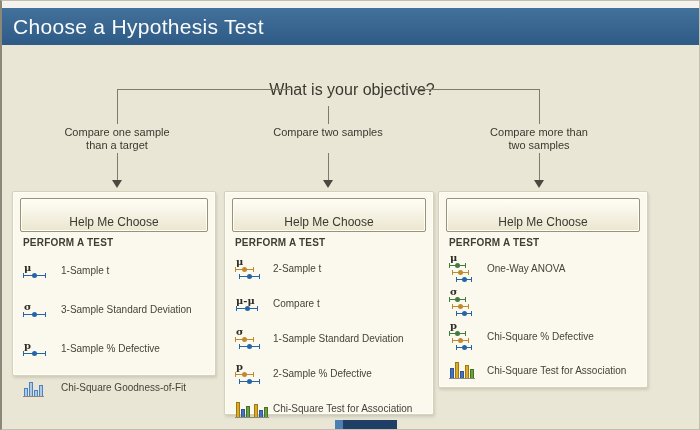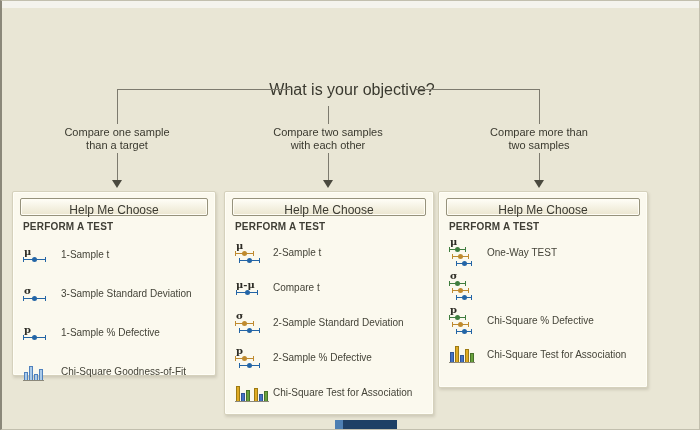--- a/index.html
+++ b/index.html
@@ -17,21 +17,21 @@
   .arrow{position:absolute;width:0;height:0;border-left:5px solid transparent;
        border-right:5px solid transparent;border-top:8px solid #4a493e;}
   .blabel{position:absolute;width:150px;text-align:center;font-size:11px;
        line-height:12.5px;color:#3a392f;}
   .blabel span{display:block;}
   .panel{position:absolute;background:#fbf9ee;border:1px solid #d5d1bc;border-radius:2px;
        box-shadow:1px 2px 3px rgba(90,85,60,.18), inset 0 0 0 1px #fffef6;}
   .hmc{display:block;margin:6px 7px 3px;width:calc(100% - 14px);height:18px;
        background:linear-gradient(180deg,#fffef7,#ebe6cf);border:1px solid #96927c;
        border-radius:2px;box-shadow:inset 0 0 0 1px #fffdf4;
-       font-family:"Liberation Sans",sans-serif;font-size:12px;color:#3b3a31;cursor:pointer;padding:4px;}
+       font-family:"Liberation Sans",sans-serif;font-size:12px;color:#3b3a31;cursor:pointer;padding:16px;}
   .sect{margin:5px 0 0 10px;font-size:10px;font-weight:700;color:#3f3e35;letter-spacing:.2px;}
   .rows{padding:3px 6px 0 10px;}
   .row{display:flex;align-items:center;}
   .p0 .row{height:39px;}
   .p1 .row{height:35px;}
   .p2 .row{height:34px;}
   .icon{width:30px;flex:0 0 30px;margin-right:8px;display:block;}
   .lbl{font-size:10px;color:#454439;}
   .iglyph{display:block;font-family:"DejaVu Serif",serif;font-weight:700;
        font-size:10px;line-height:9px;color:#2e2d26;margin-left:1px;}
@@ -41,20 +41,23 @@
   .bar{width:4px;border-style:solid;border-width:1px 1px 0 1px;box-sizing:border-box;}
   .gapb{width:2px;}
   .taskpeek{position:absolute;left:333px;top:419px;width:62px;height:11px;
        background:linear-gradient(90deg,#4d7fb3 0px,#4d7fb3 8px,#1e4066 8px);}
 </style>
 </head>
 <body>
 
 <div class="win">
   <div class="topstrip"></div>
+  <div class="titlebar">
+    <span>Choose a Hypothesis Test</span>
+  </div>
 
   <div class="question">What is your objective?</div>
 
   <div class="hline" style="left:115px;top:88px;width:173px;"></div>
   <div class="hline" style="left:412px;top:88px;width:126px;"></div>
   <div class="vline" style="left:115px;top:88px;height:35px;"></div>
   <div class="vline" style="left:326px;top:105px;height:18px;"></div>
   <div class="vline" style="left:537px;top:88px;height:35px;"></div>
   <div class="vline" style="left:115px;top:152px;height:27px;"></div>
   <div class="vline" style="left:326px;top:152px;height:27px;"></div>
@@ -62,21 +65,20 @@
   <div class="arrow" style="left:110px;top:179px;"></div>
   <div class="arrow" style="left:321px;top:179px;"></div>
   <div class="arrow" style="left:532px;top:179px;"></div>
 
   <div class="blabel" style="left:40px;top:125px;">
     <span>Compare one sample</span>
     <span>than a target</span>
   </div>
   <div class="blabel" style="left:251px;top:125px;">
     <span>Compare two samples</span>
-    <span>with each other</span>
   </div>
   <div class="blabel" style="left:462px;top:125px;">
     <span>Compare more than</span>
     <span>two samples</span>
   </div>
 
   <div id="panels">
       <div class="panel p0" style="left: 10px; top: 190px; width: 202px; height: 183px;">
         <button class="hmc">Help Me Choose</button>
         <div class="sect">PERFORM A TEST</div>
@@ -173,21 +175,21 @@
                 <span style="position: absolute; background: rgb(191, 138, 46); top: 1px; left: 18px; width: 1px; height: 5px;"></span>
                 <span style="position: absolute; background: rgb(191, 138, 46); top: 1px; left: 7px; width: 5px; height: 5px; border-radius: 50%;"></span>
               </span>
               <span class="irow">
                 <span style="position: absolute; background: rgb(35, 101, 166); top: 3px; left: 4px; width: 20px; height: 1px;"></span>
                 <span style="position: absolute; background: rgb(35, 101, 166); top: 1px; left: 4px; width: 1px; height: 5px;"></span>
                 <span style="position: absolute; background: rgb(35, 101, 166); top: 1px; left: 24px; width: 1px; height: 5px;"></span>
                 <span style="position: absolute; background: rgb(35, 101, 166); top: 1px; left: 12px; width: 5px; height: 5px; border-radius: 50%;"></span>
               </span>
             </span>
-            <span class="lbl">2-Sample Standard Deviation</span>
+            <span class="lbl">1-Sample Standard Deviation</span>
           </div>
           <div class="row">
             <span class="icon">
               <span class="iglyph">p</span>
               <span class="irow">
                 <span style="position: absolute; background: rgb(191, 138, 46); top: 3px; left: 0px; width: 18px; height: 1px;"></span>
                 <span style="position: absolute; background: rgb(191, 138, 46); top: 1px; left: 0px; width: 1px; height: 5px;"></span>
                 <span style="position: absolute; background: rgb(191, 138, 46); top: 1px; left: 18px; width: 1px; height: 5px;"></span>
                 <span style="position: absolute; background: rgb(191, 138, 46); top: 1px; left: 7px; width: 5px; height: 5px; border-radius: 50%;"></span>
               </span>
@@ -235,21 +237,21 @@
                 <span style="position: absolute; background: rgb(191, 138, 46); top: 1px; left: 19px; width: 1px; height: 5px;"></span>
                 <span style="position: absolute; background: rgb(191, 138, 46); top: 1px; left: 9px; width: 5px; height: 5px; border-radius: 50%;"></span>
               </span>
               <span class="irow">
                 <span style="position: absolute; background: rgb(35, 101, 166); top: 3px; left: 7px; width: 15px; height: 1px;"></span>
                 <span style="position: absolute; background: rgb(35, 101, 166); top: 1px; left: 7px; width: 1px; height: 5px;"></span>
                 <span style="position: absolute; background: rgb(35, 101, 166); top: 1px; left: 22px; width: 1px; height: 5px;"></span>
                 <span style="position: absolute; background: rgb(35, 101, 166); top: 1px; left: 12.5px; width: 5px; height: 5px; border-radius: 50%;"></span>
               </span>
             </span>
-            <span class="lbl">One-Way TEST</span>
+            <span class="lbl">One-Way ANOVA</span>
           </div>
           <div class="row">
             <span class="icon">
               <span class="iglyph">σ</span>
               <span class="irow">
                 <span style="position: absolute; background: rgb(63, 125, 63); top: 3px; left: 0px; width: 16px; height: 1px;"></span>
                 <span style="position: absolute; background: rgb(63, 125, 63); top: 1px; left: 0px; width: 1px; height: 5px;"></span>
                 <span style="position: absolute; background: rgb(63, 125, 63); top: 1px; left: 16px; width: 1px; height: 5px;"></span>
                 <span style="position: absolute; background: rgb(63, 125, 63); top: 1px; left: 6px; width: 5px; height: 5px; border-radius: 50%;"></span>
               </span>

